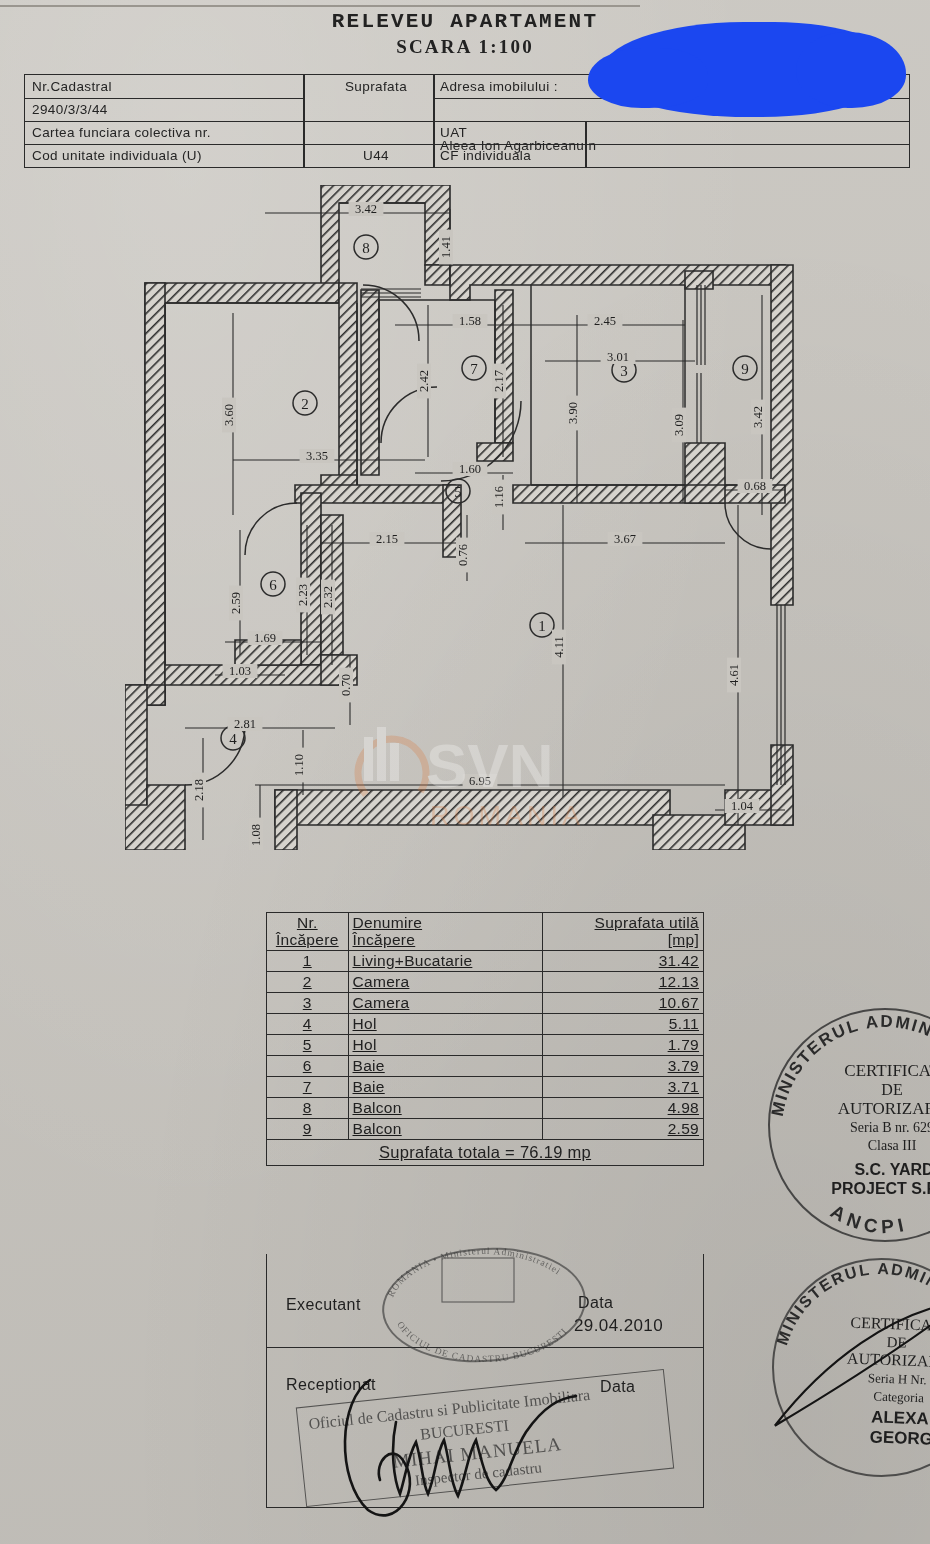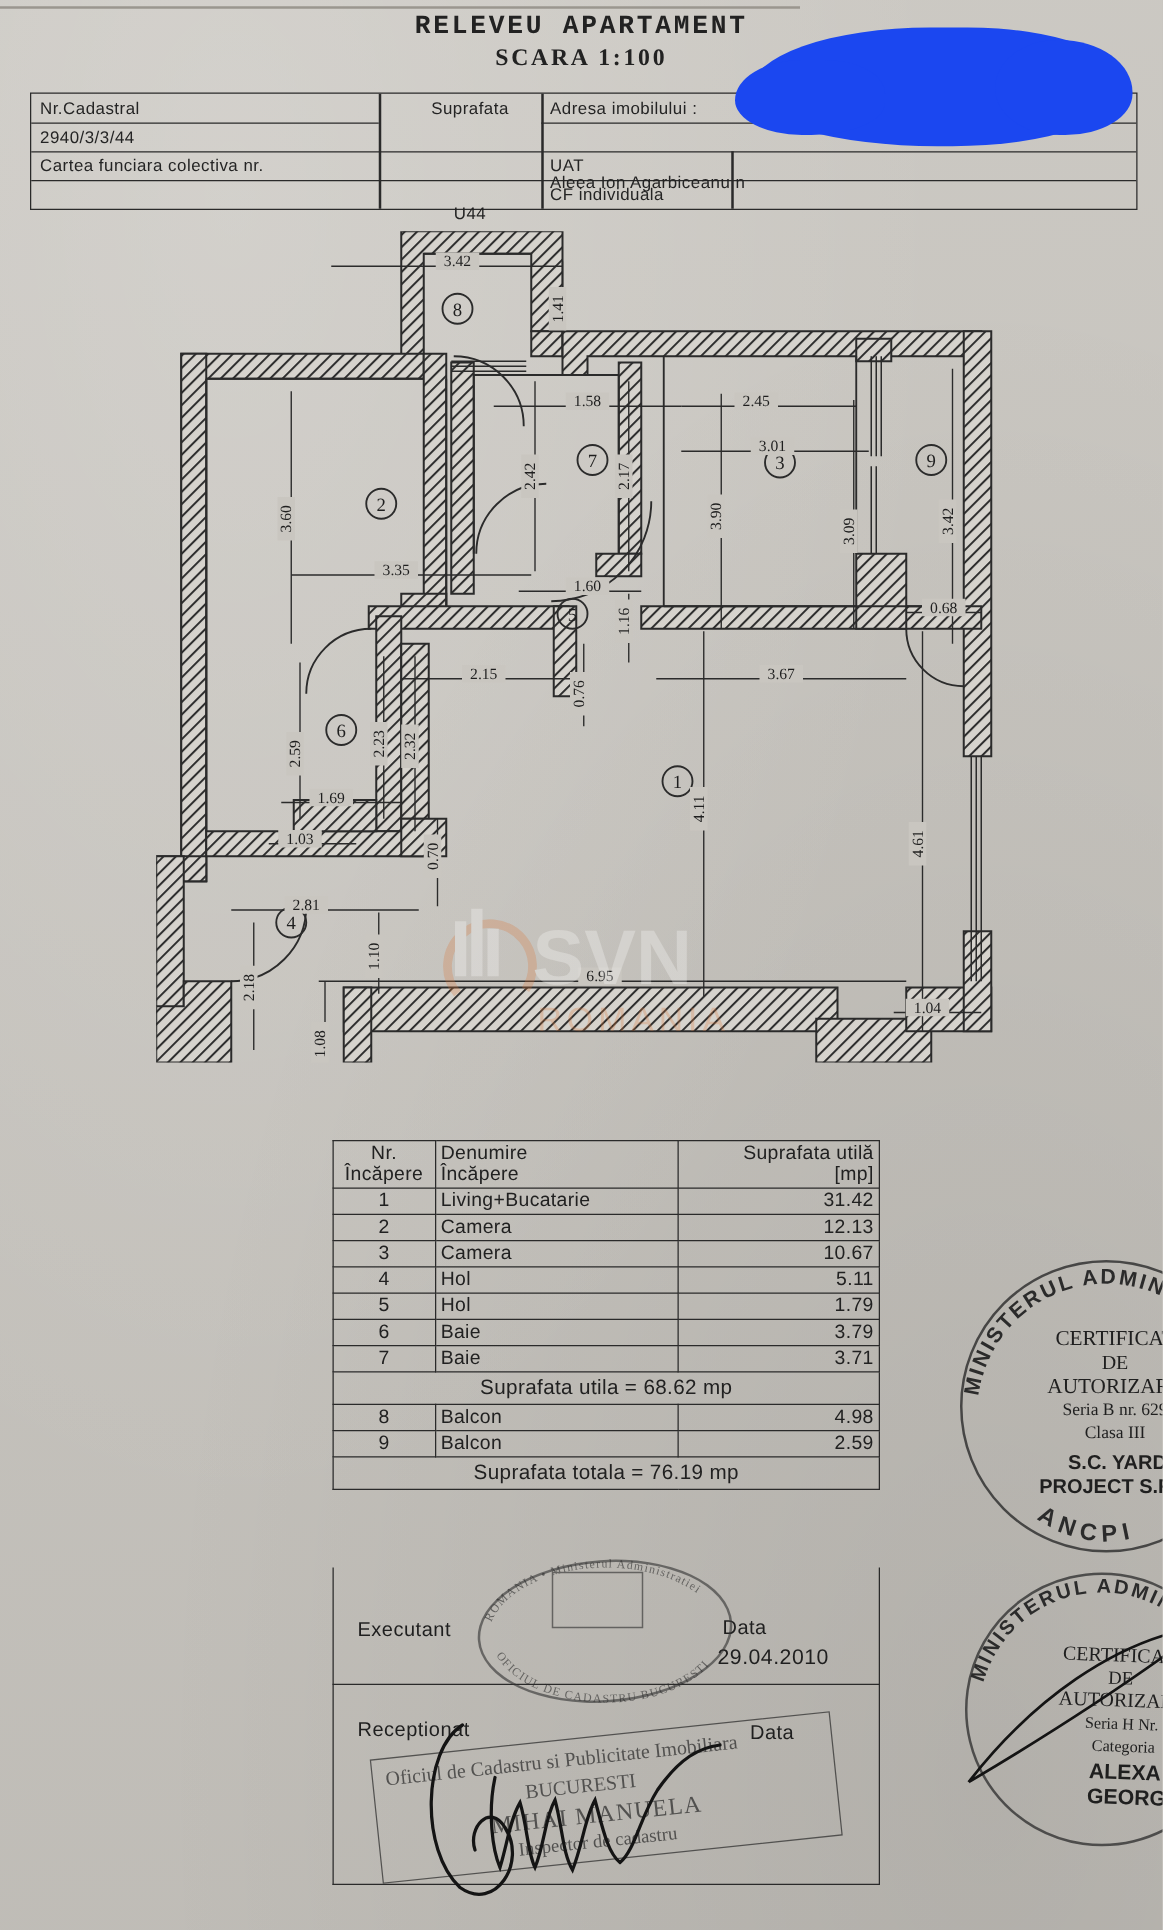--- a/index.html
+++ b/index.html
@@ -48,21 +48,21 @@
 
   
   .plan{position:absolute;left:125px;top:185px;width:690px;height:665px;}
   .plan svg{display:block;}
 
   
   .watermark{position:absolute;left:330px;top:695px;width:300px;height:150px;pointer-events:none;opacity:.55;}
 
   
   .room-table{position:absolute;left:266px;top:912px;width:438px;border:1.7px solid #2a2a2a;border-collapse:collapse;
-    background:transparent;}
+    background:transparent;text-decoration:underline;}
   .room-table td,.room-table th{
     border:1.3px solid #2a2a2a;font-size:15.5px;color:#212121;
     padding:1px 4px;letter-spacing:.3px;font-weight:400;font-family:"Liberation Sans",sans-serif;
   }
   .th-main{text-align:center;font-size:15.5px;line-height:1.12;padding:3px 2px;}
   .c-nr{width:74px;text-align:center;}
   .c-nume{width:196px;text-align:left;padding-left:8px;}
   .c-sup{width:164px;text-align:right;}
   .sum-row td{text-align:center;font-size:16.5px;padding:3px 2px;letter-spacing:.3px;}
 
@@ -93,23 +93,24 @@
   <div class="hdr-row-line" style="left:0;top:69px;width:884px;"></div>
   <div class="hdr-row-line" style="left:408px;top:23px;width:476px;"></div>
 
   <div class="hdr-col-line" style="left:278px;top:0;height:92px;"></div>
   <div class="hdr-col-line" style="left:408px;top:0;height:92px;"></div>
   <div class="hdr-col-line" style="left:560px;top:46px;height:46px;"></div>
 
   <div class="hdr-cell" style="left:0;top:0;width:278px;height:23px;">Nr.Cadastral</div>
   <div class="hdr-cell" style="left:0;top:23px;width:278px;height:23px;">2940/3/3/44</div>
   <div class="hdr-cell" style="left:0;top:46px;width:278px;height:23px;">Cartea  funciara  colectiva  nr.</div>
+  <div class="hdr-cell" style="left:0;top:69px;width:278px;height:23px;">Cod  unitate  individuala  (U)</div>
 
   <div class="hdr-cell ctr" style="left:278px;top:0;width:130px;height:23px;">Suprafata</div>
-  <div class="hdr-cell ctr" style="left:278px;top:84px;width:130px;height:23px;">U44</div>
+  <div class="hdr-cell ctr" style="left:278px;top:69px;width:130px;height:23px;">U44</div>
 
   <div class="hdr-cell" style="left:408px;top:0;width:476px;height:23px;">Adresa  imobilului  :</div>
   <div class="hdr-cell" style="left:408px;top:23px;width:476px;height:23px;margin-top:36px;">Aleea  Ion  Agarbiceanu  n</div>
   <div class="hdr-cell" style="left:408px;top:46px;width:138px;height:23px;">UAT</div>
   <div class="hdr-cell" style="left:408px;top:69px;width:152px;height:23px;">CF  individuala</div>
   <div class="hdr-cell ctr" style="left:560px;top:69px;width:324px;height:23px;"></div>
 </div>
 
 <div class="redaction"></div>
 
@@ -394,23 +395,20 @@
       <tr>
         <td class="c-nr">6</td>
         <td class="c-nume">Baie</td>
         <td class="c-sup">3.79</td>
       </tr>
       <tr>
         <td class="c-nr">7</td>
         <td class="c-nume">Baie</td>
         <td class="c-sup">3.71</td>
       </tr>
-      <tr class="sum-row">
-        <td colspan="3">Suprafata utila = 68.62 mp</td>
-      </tr>
       <tr>
         <td class="c-nr">8</td>
         <td class="c-nume">Balcon</td>
         <td class="c-sup">4.98</td>
       </tr>
       <tr>
         <td class="c-nr">9</td>
         <td class="c-nume">Balcon</td>
         <td class="c-sup">2.59</td>
       </tr>

